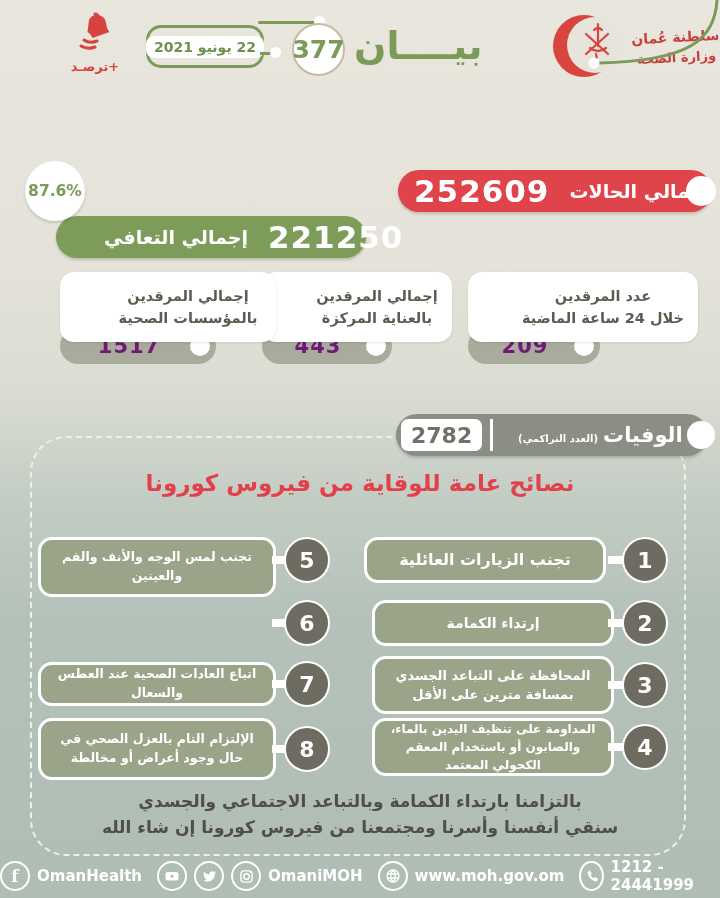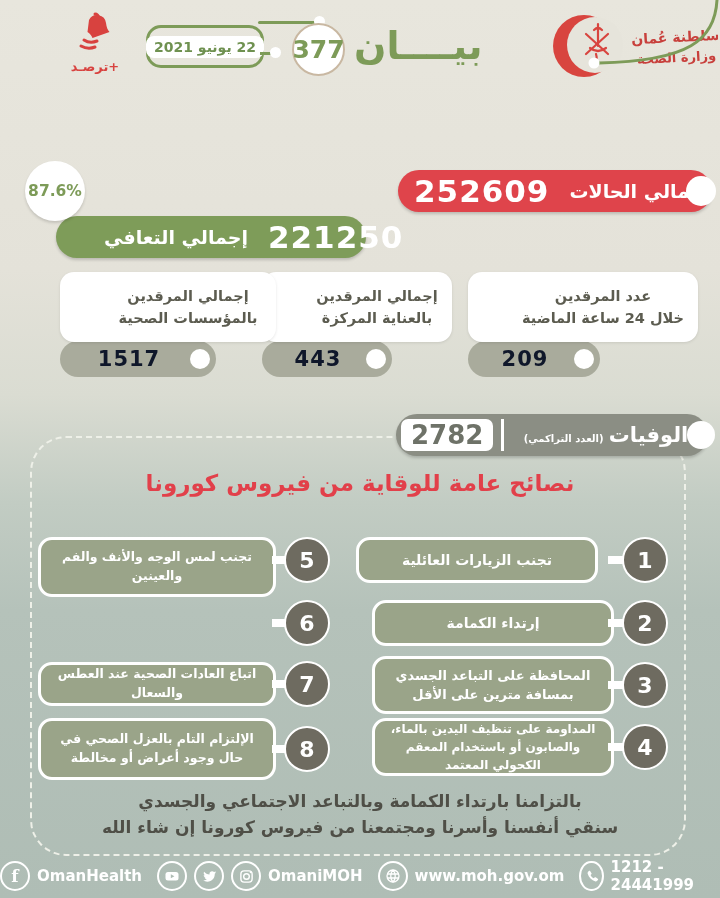--- a/index.html
+++ b/index.html
@@ -32,39 +32,39 @@
   .vdiv{width:2.5px;height:30px;background:#fff;margin:0 10px;}
   .pill-red .num{margin-left:16px;}
   .pill-red .lbl{margin-right:36px;}
   .pill-green .lbl{margin-left:48px;}
   .pill-green .num{margin-right:12px;}
   .red-dot{position:absolute;right:-4px;top:6px;width:30px;height:30px;background:#fff;border-radius:50%;}
   .percent-circle{left:25px;top:161px;width:60px;height:60px;background:#fff;border-radius:50%;color:#7d9b58;font-size:15.5px;font-weight:bold;z-index:3;box-shadow:0 2px 3px rgba(0,0,0,.15);}
   
   .card{top:272px;height:70px;background:#fff;border-radius:14px;color:#5c5c50;font-size:14.5px;font-weight:bold;text-align:center;line-height:1.55;z-index:2;flex-direction:column;box-shadow:0 1px 3px rgba(0,0,0,.10);direction:rtl;padding-left:40px;}
   .c1{left:468px;width:190px;} .c2{left:262px;width:150px;} .c3{left:60px;width:176px;}
-  .mini-pill{top:341px;height:36px;background:#a9ab9c;border-radius:18px;z-index:1;color:#0f172a;font-size:21px;font-weight:bold;letter-spacing:1px;padding-right:18px;box-sizing:border-box;text-align:right;}
+  .mini-pill{top:328px;height:36px;background:#a9ab9c;border-radius:18px;z-index:1;color:#701a75;font-size:21px;font-weight:bold;letter-spacing:1px;padding-right:18px;box-sizing:border-box;text-align:right;}
   .mp1{left:468px;width:132px;} .mp2{left:262px;width:130px;} .mp3{left:60px;width:156px;}
   .mini-dot{position:absolute;right:6px;top:8px;width:20px;height:20px;background:#fff;border-radius:50%;}
   
   .pill-deaths{right:12px;top:414px;width:312px;height:42px;background:#8b8e84;border-radius:21px;display:flex;align-items:center;direction:ltr;z-index:2;box-shadow:0 2px 3px rgba(0,0,0,.18);}
-  .deaths-value{background:#fff;margin-left:5px;height:32px;border-radius:7px;color:#6e7268;font-size:26px;font-weight:bold;padding:0 10px;text-align:right;}
+  .deaths-value{background:#fff;margin-left:5px;height:32px;border-radius:7px;color:#6e7268;font-size:22px;font-weight:bold;padding:0 10px;text-align:right;}
   .deaths-div{width:2.5px;height:32px;background:#fff;margin-left:8px;}
   .deaths-label{flex:1;text-align:center;color:#fff;direction:rtl;white-space:nowrap;}
   .deaths-label .big{font-size:21px;font-weight:bold;}
   .deaths-label .small{font-size:10px;font-weight:bold;}
   .deaths-dot{position:absolute;right:-7px;top:7px;width:28px;height:28px;background:#fff;border-radius:50%;z-index:3;}
   .dashed-box{left:30px;top:436px;width:656px;height:420px;border:2.5px dashed #eef0e8;border-radius:36px;box-sizing:border-box;z-index:1;}
   
   .tips-title{top:470px;left:0;width:100%;text-align:center;color:#e2404a;font-size:23px;font-weight:bold;z-index:2;direction:rtl;}
   .tip-box{background:#9aa489;border:3px solid #fff;border-radius:14px;color:#fff;font-weight:bold;text-align:center;line-height:1.5;padding:2px 8px;box-sizing:border-box;z-index:2;direction:rtl;}
   .tip-circle{width:46px;height:46px;background:#6e6b60;border:2.5px solid #fff;border-radius:50%;color:#fff;font-size:22px;font-weight:bold;box-sizing:border-box;z-index:2;}
   .tip-conn{background:#fff;height:8px;width:16px;z-index:2;}
   
-  .tb1{left:356px;top:537px;width:242px;height:46px;font-size:14px;text-align:right;}
+  .tb1{left:364px;top:537px;width:242px;height:46px;font-size:16px;text-align:right;}
   .tb2{left:372px;top:600px;width:242px;height:46px;font-size:14px;}
   .tb3{left:372px;top:656px;width:242px;height:58px;font-size:13px;}
   .tb4{left:372px;top:718px;width:242px;height:58px;font-size:12px;}
   .tc1{left:622px;top:537px;} .tc2{left:622px;top:600px;} .tc3{left:622px;top:662px;} .tc4{left:622px;top:724px;}
   .cn1{left:608px;top:556px;} .cn2{left:608px;top:619px;} .cn3{left:608px;top:681px;} .cn4{left:608px;top:743px;}
   
   .tb5{left:38px;top:537px;width:238px;height:60px;font-size:12.5px;}
   .tb6{left:38px;top:600px;width:238px;height:46px;font-size:13px;}
   .tb7{left:38px;top:662px;width:238px;height:44px;font-size:12.5px;}
   .tb8{left:38px;top:718px;width:238px;height:62px;font-size:12.5px;}

